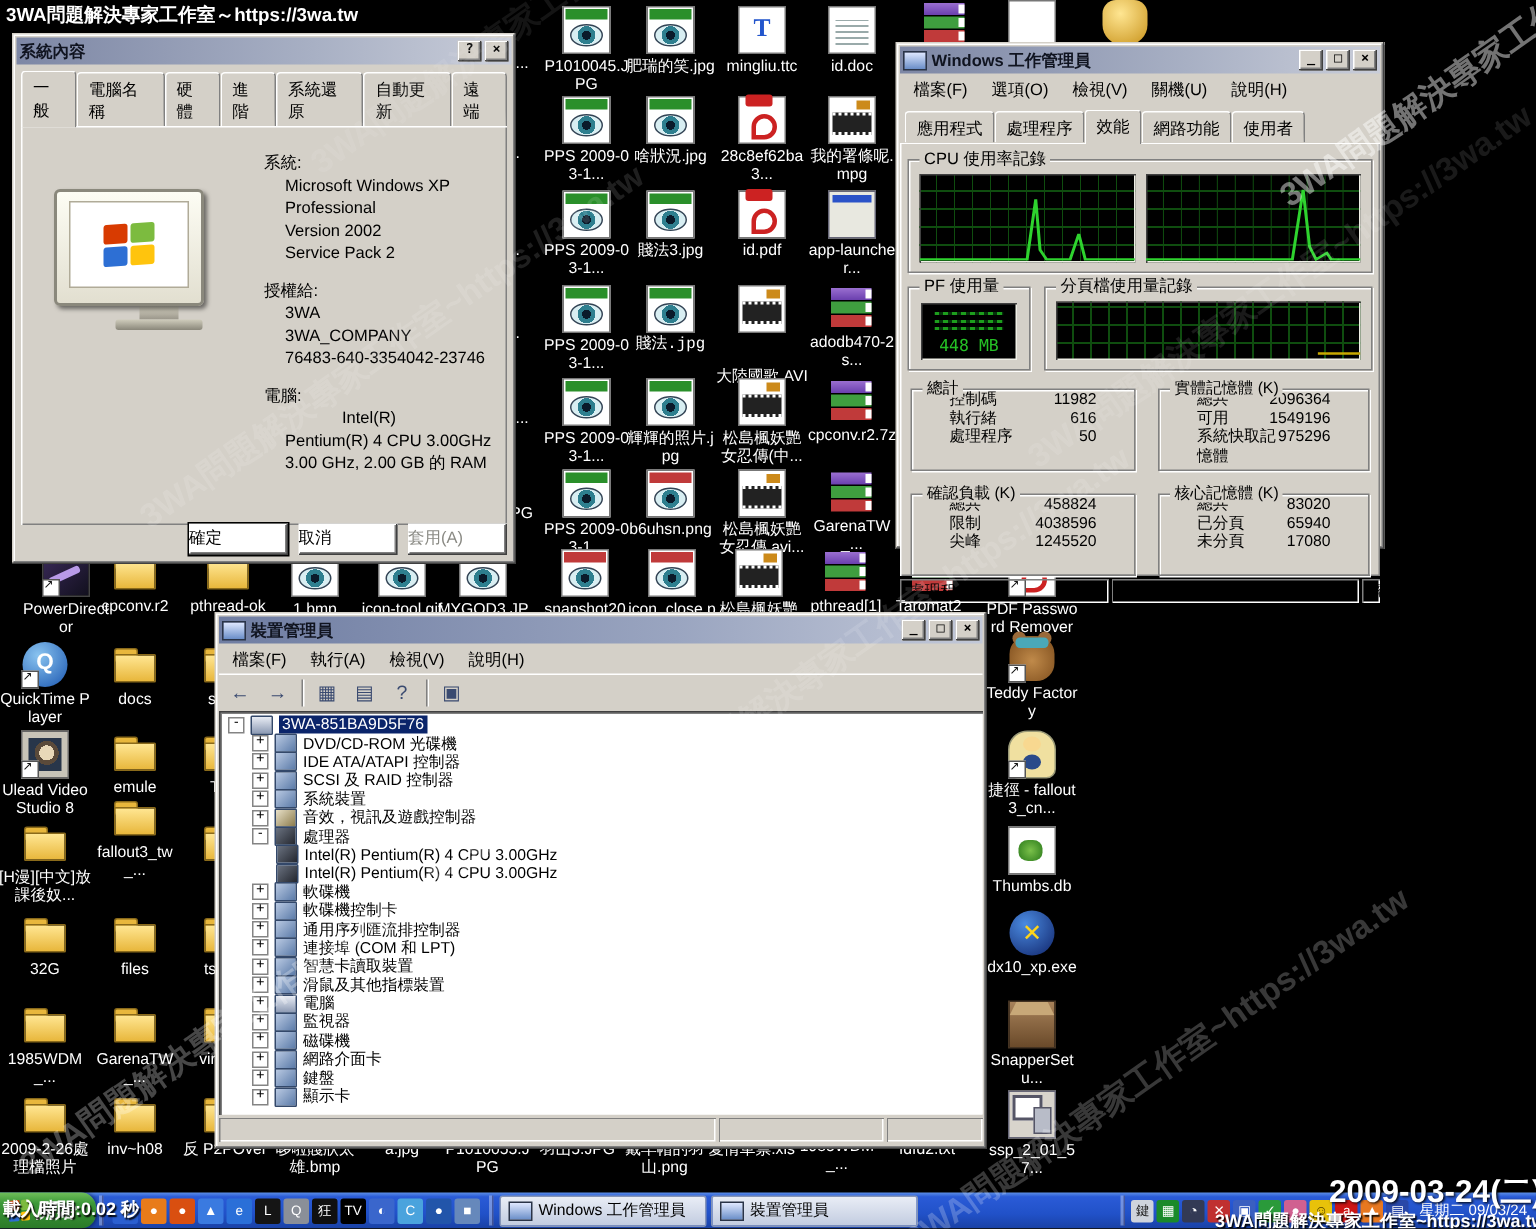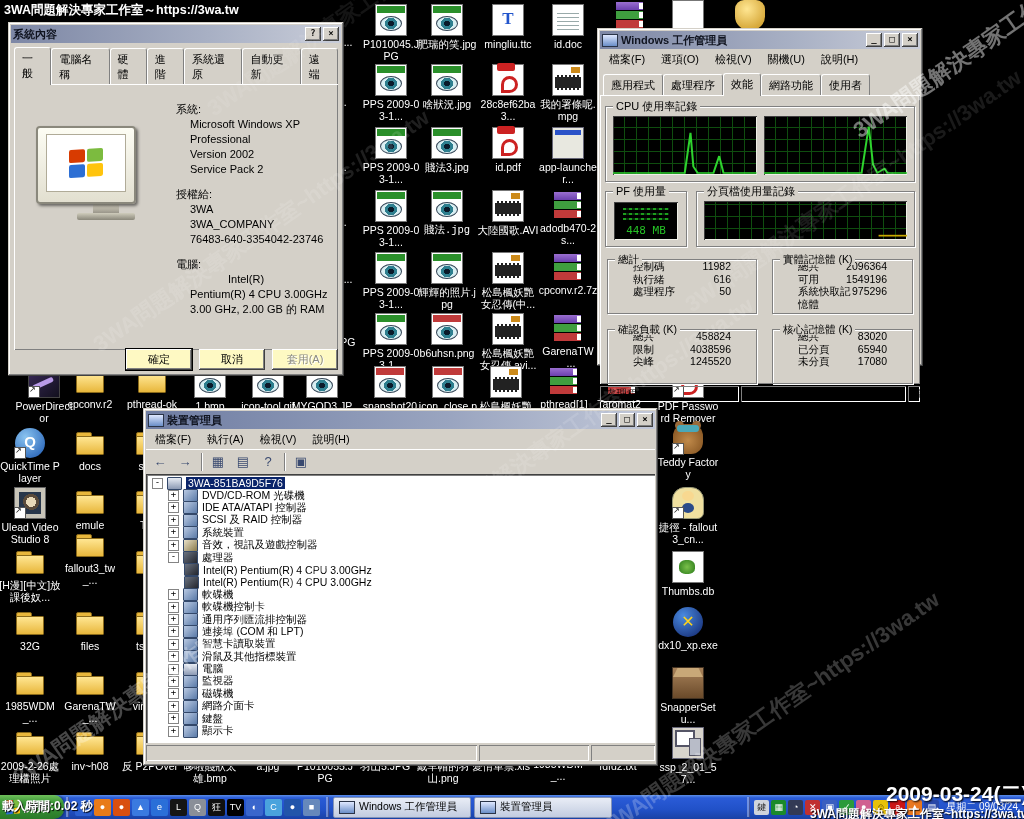--- a/index.html
+++ b/index.html
@@ -95,21 +95,21 @@
     display:grid;grid-template-columns:1fr 1fr;grid-template-rows:1fr 1fr;gap:2px;}
   .flag div{border-radius:2px;}
   .f-r{background:#d83b01}.f-g{background:#7cbb3f}.f-b{background:#2d6fd4}.f-y{background:#ffc40d}
   .mstand{width:26px;height:9px;background:linear-gradient(#d8d4c4,#9a968a);margin:0 auto;}
   .mbase{width:58px;height:7px;background:linear-gradient(#cfccbc,#8a877a);margin:0 auto;border-radius:2px;}
   #sp-info{flex:1;font-size:11px;line-height:15px;padding-top:4px;}
   .sp-sec{margin-bottom:10px;}
   .sp-sec .info-line{margin-left:14px;}
   #sp-computer .info-line:first-child{margin-left:52px;}
   #sp-buttons{position:absolute;left:0;right:6px;bottom:6px;display:flex;justify-content:flex-end;gap:7px;}
-  .btn{width:66px;height:21px;background:#fef9c3;text-align:center;line-height:21px;font-size:11px;
+  .btn{width:66px;height:21px;background:#ffffff;line-height:21px;font-size:11px;
     box-shadow:inset -1px -1px 0 #404040,inset 1px 1px 0 #fff,inset -2px -2px 0 #808080;}
   .btn.default{outline:1px solid #000;}
   .btn.disabled{color:#8a8a84;text-shadow:1px 1px 0 #fff;}
 
   
   .desk-icon{position:absolute;width:64px;display:flex;flex-direction:column;align-items:center;z-index:1;cursor:default;}
   .ilabel{color:#fff;font-size:10.5px;line-height:12px;text-align:center;max-width:62px;word-break:break-all;margin-top:2px;}
   .cut-label{position:absolute;color:#fff;font-size:10.5px;z-index:1;}
   .glyph{width:30px;height:30px;position:relative;}
   .sc{position:absolute;left:-1px;bottom:-1px;width:10px;height:10px;background:#fff;border:1px solid #555;z-index:3;}
@@ -251,21 +251,21 @@
         <div class="ilabel">app-launcher...</div>
       </div>
       <div class="desk-icon" style="left: 359px; top: 190px;">
         <div class="glyph g-jpg"></div>
         <div class="ilabel">PPS 2009-03-1...</div>
       </div>
       <div class="desk-icon" style="left: 415px; top: 190px; font-family: Liberation Mono, monospace;">
         <div class="glyph g-jpg"></div>
         <div class="ilabel">賤法.jpg</div>
       </div>
-      <div class="desk-icon" style="left: 476px; top: 190px;">
+      <div class="desk-icon" style="left: 476px; top: 190px; gap: 21px;">
         <div class="glyph g-avi"></div>
         <div class="ilabel">大陸國歌.AVI</div>
       </div>
       <div class="desk-icon" style="left: 536px; top: 190px;">
         <div class="glyph g-rar"></div>
         <div class="ilabel">adodb470-2s...</div>
       </div>
       <div class="desk-icon" style="left: 359px; top: 252px;">
         <div class="glyph g-jpg"></div>
         <div class="ilabel">PPS 2009-03-1...</div>

